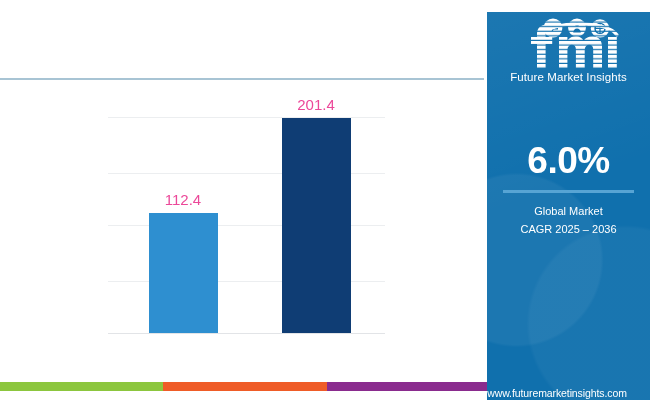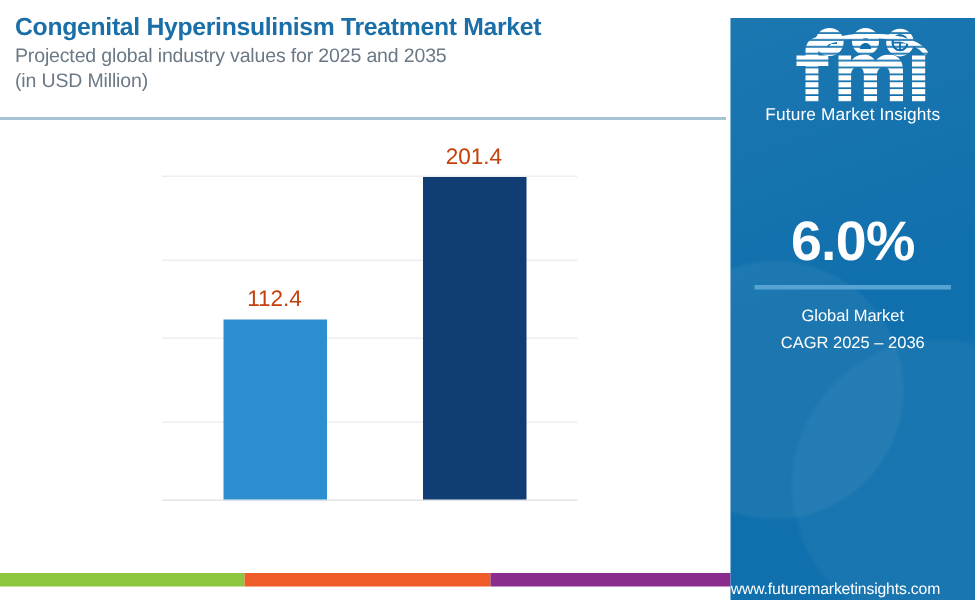--- a/index.html
+++ b/index.html
@@ -75,21 +75,21 @@
   }
   .bar {
     width:69px;
     display:block;
   }
   .bar-value {
     position:absolute;
     bottom:100%;
     margin-bottom:5px;
     font-size:15px;
-    color:#c2410c;
+    color:#ec4899;
     white-space:nowrap;
   }
 
   
   #right-panel {
     position:absolute;
     left:487px; top:12px;
     width:163px; height:400px;
     background:#1070ad;
     overflow:hidden;
@@ -152,25 +152,20 @@
   }
   .strip-seg { height:9px; }
 </style>
 </head>
 <body>
 
 <div id="infographic">
 
   <div id="left-panel">
 
-    <div id="header">
-      <div id="chart-title">Congenital Hyperinsulinism Treatment Market</div>
-      <div class="subtitle-line">Projected global industry values for 2025 and 2035</div>
-      <div class="subtitle-line">(in USD Million)</div>
-    </div>
     <div id="header-divider"></div>
 
     <div id="chart-area">
       <div id="plot">
         <div class="gridline" style="top:2px;"></div>
         <div class="gridline" style="top:58px;"></div>
         <div class="gridline" style="top:110px;"></div>
         <div class="gridline" style="top:166px;"></div>
         <div id="baseline"></div>
 

